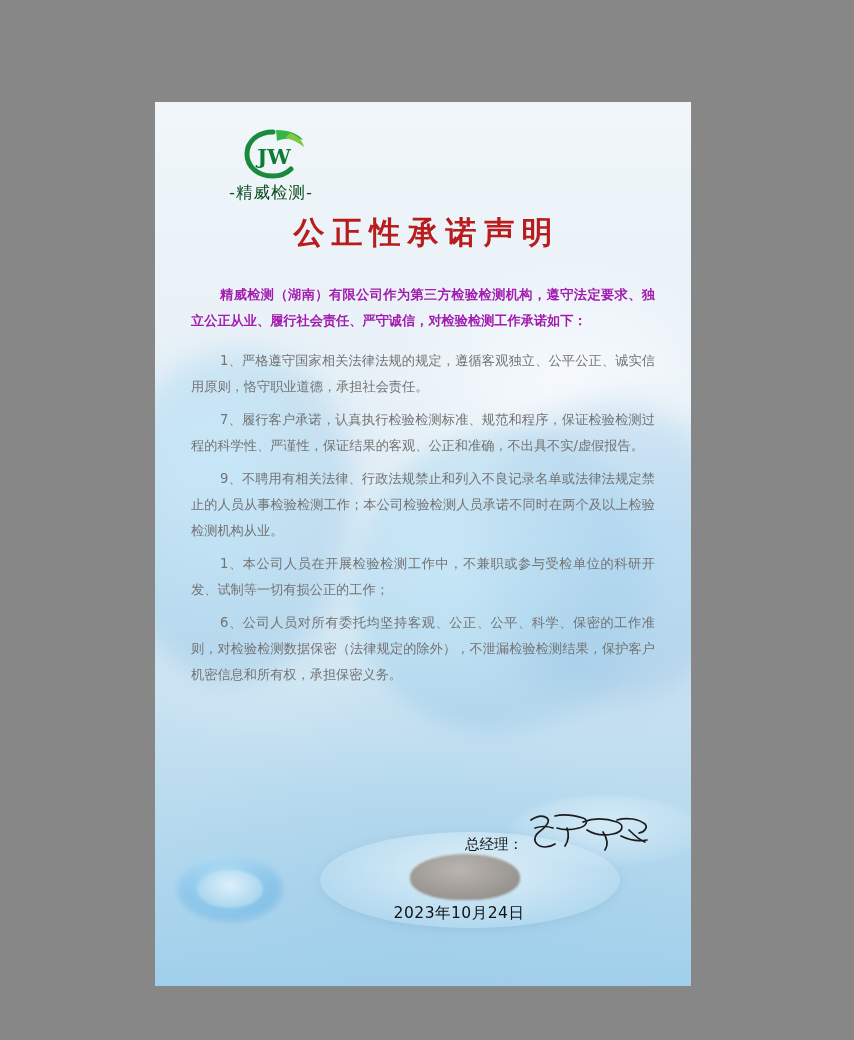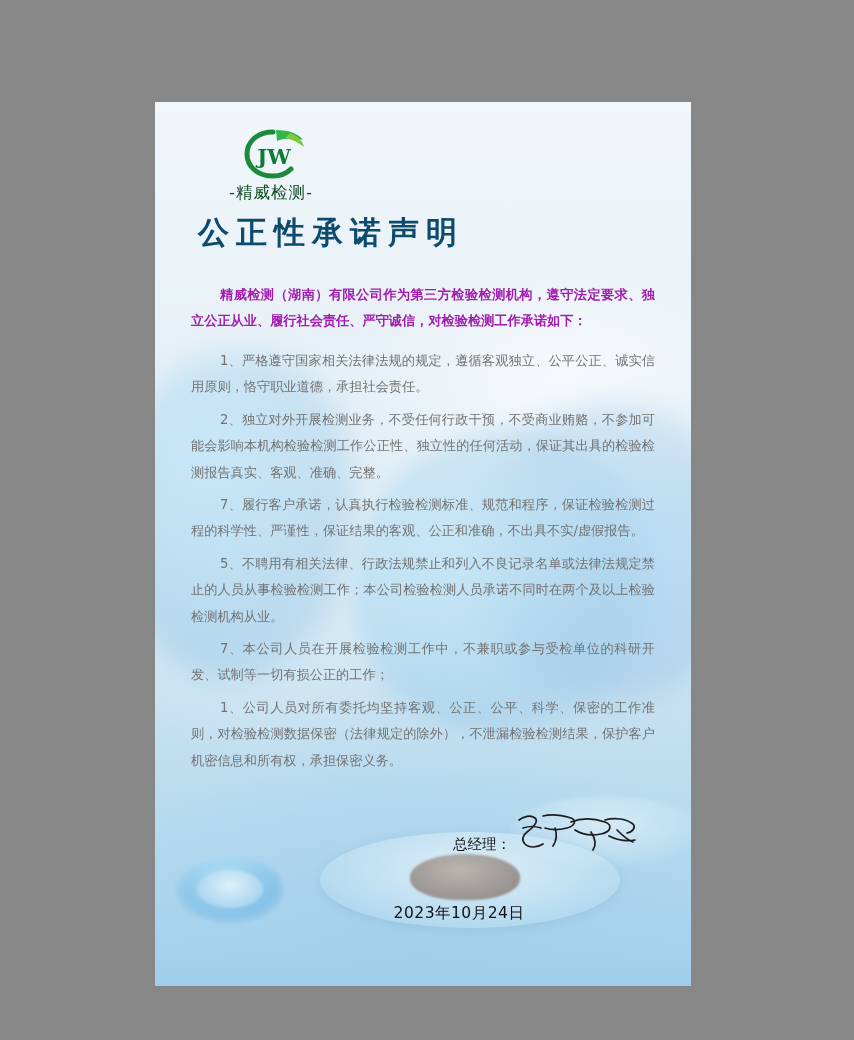--- a/index.html
+++ b/index.html
@@ -142,26 +142,26 @@
     font-family: "DejaVu Sans", "Liberation Sans", sans-serif;
     font-size: 16.5px;
     font-weight: 400;
     color: #0c4c1f;
     letter-spacing: 1px;
     white-space: nowrap;
   }
 
   .doc-title {
     margin-top: 12px;
-    text-align: left;
+    text-align: center;
     font-family: "DejaVu Serif", "Liberation Serif", serif;
     font-size: 31px;
     font-weight: 700;
     letter-spacing: 7px;
-    color: #0c4a6e;
+    color: #b91c1c;
     text-indent: 7px;
   }
 
   .doc-lead {
     margin-top: 28px;
     font-family: "DejaVu Sans", "Liberation Sans", sans-serif;
     font-size: 13.2px;
     font-weight: 700;
     color: #a21caf;
     line-height: 2.0;
@@ -178,21 +178,21 @@
     color: #737373;
     line-height: 2.0;
     text-align: justify;
     text-indent: 2.2em;
     margin: 0 0 6px 0;
   }
 
   .signature-row {
     position: absolute;
     left: 36px;
-    right: 52px;
+    right: 40px;
     bottom: 128px;
     display: flex;
     justify-content: flex-end;
     align-items: flex-end;
   }
   .signature-label {
     font-family: "DejaVu Sans", "Liberation Sans", sans-serif;
     font-size: 14.5px;
     color: #111;
     padding-bottom: 4px;
@@ -248,25 +248,24 @@
         </div>
         <div class="logo-word">-精威检测-</div>
       </div>
 
       <div class="doc-title">公正性承诺声明</div>
 
       <p class="doc-lead">精威检测（湖南）有限公司作为第三方检验检测机构，遵守法定要求、独立公正从业、履行社会责任、严守诚信，对检验检测工作承诺如下：</p>
 
       <div class="clauses">
         <p class="clause">1、严格遵守国家相关法律法规的规定，遵循客观独立、公平公正、诚实信用原则，恪守职业道德，承担社会责任。</p>
-        <p class="clause">2、独立对外开展检测业务，不受任何行政干预，不受商业贿赂，不参加可能会影响本机构检验检测工作公正性、独立性的任何活动，保证其出具的检验检测报告真实、客观、准确、完整。</p>
         <p class="clause">7、履行客户承诺，认真执行检验检测标准、规范和程序，保证检验检测过程的科学性、严谨性，保证结果的客观、公正和准确，不出具不实/虚假报告。</p>
-        <p class="clause">5、不聘用有相关法律、行政法规禁止和列入不良记录名单或法律法规定禁止的人员从事检验检测工作；本公司检验检测人员承诺不同时在两个及以上检验检测机构从业。</p>
-        <p class="clause">7、本公司人员在开展检验检测工作中，不兼职或参与受检单位的科研开发、试制等一切有损公正的工作；</p>
-        <p class="clause">1、公司人员对所有委托均坚持客观、公正、公平、科学、保密的工作准则，对检验检测数据保密（法律规定的除外），不泄漏检验检测结果，保护客户机密信息和所有权，承担保密义务。</p>
+        <p class="clause">9、不聘用有相关法律、行政法规禁止和列入不良记录名单或法律法规定禁止的人员从事检验检测工作；本公司检验检测人员承诺不同时在两个及以上检验检测机构从业。</p>
+        <p class="clause">1、本公司人员在开展检验检测工作中，不兼职或参与受检单位的科研开发、试制等一切有损公正的工作；</p>
+        <p class="clause">6、公司人员对所有委托均坚持客观、公正、公平、科学、保密的工作准则，对检验检测数据保密（法律规定的除外），不泄漏检验检测结果，保护客户机密信息和所有权，承担保密义务。</p>
       </div>
 
       <div class="signature-row">
         <div class="signature-label">总经理：</div>
         <div class="signature-mark">
           <svg viewBox="0 0 126 52" width="126" height="52" aria-hidden="true">
             <g fill="none" stroke="#1c1c1c" stroke-width="1.7" stroke-linecap="round">
               <path d="M6 14 C12 10 18 9 22 12 C26 15 20 22 14 26 C10 29 8 34 12 38 C16 42 24 42 30 38"></path>
               <path d="M10 22 C16 20 22 20 28 22"></path>
               <path d="M30 10 C38 8 48 9 58 12 C64 14 62 20 54 22 C46 24 38 24 32 22"></path>

